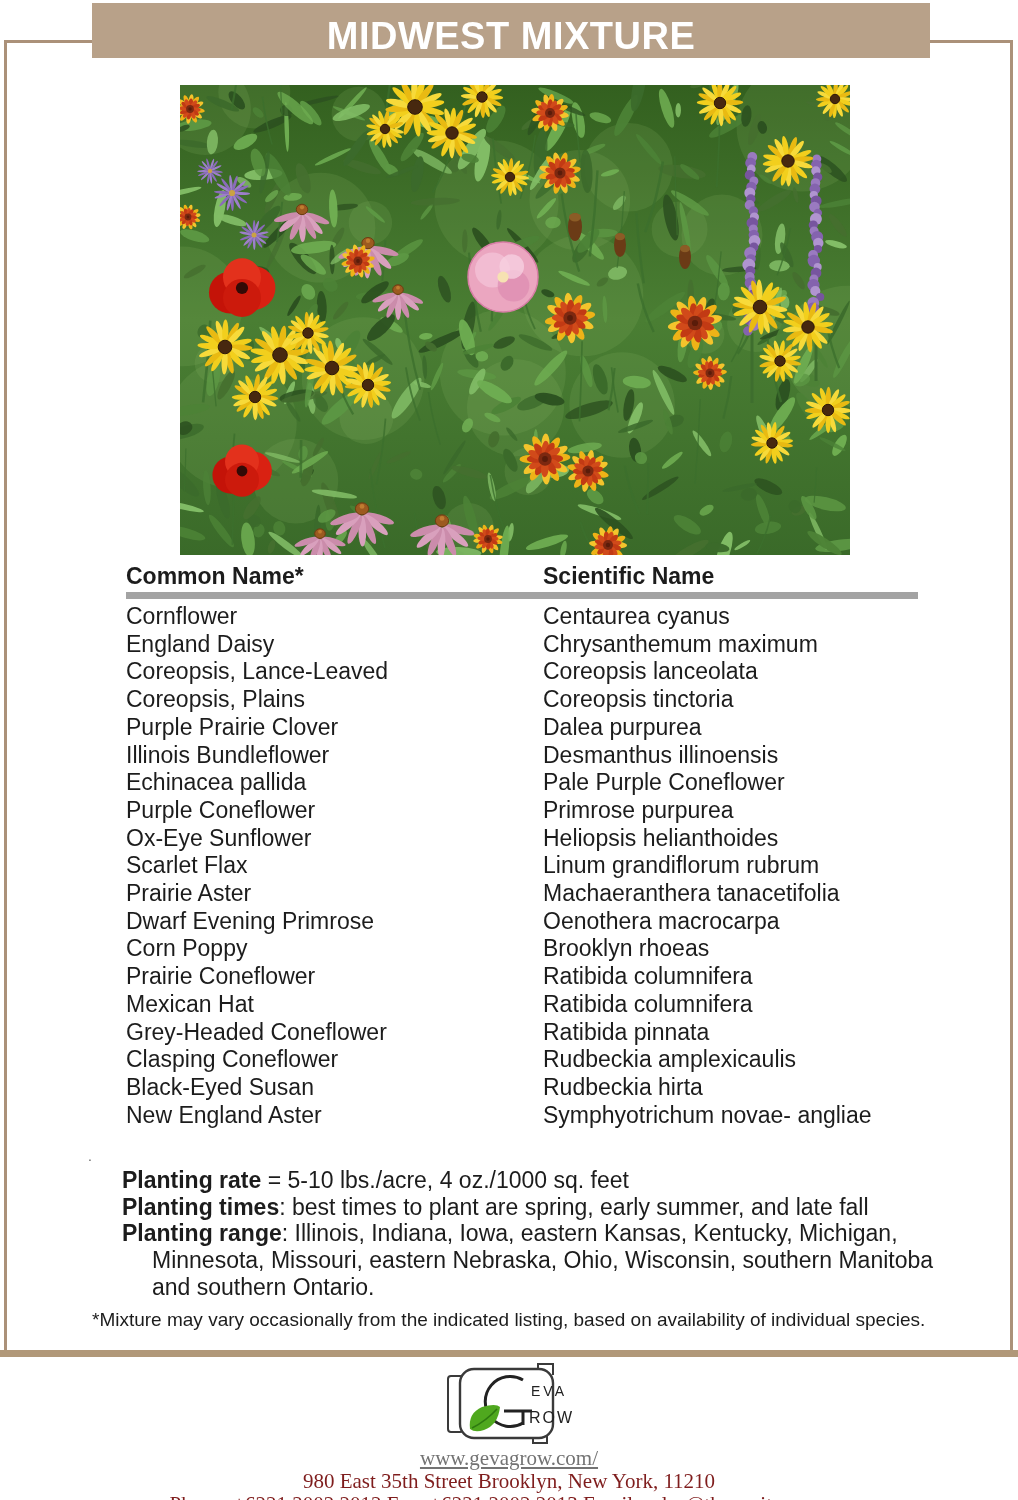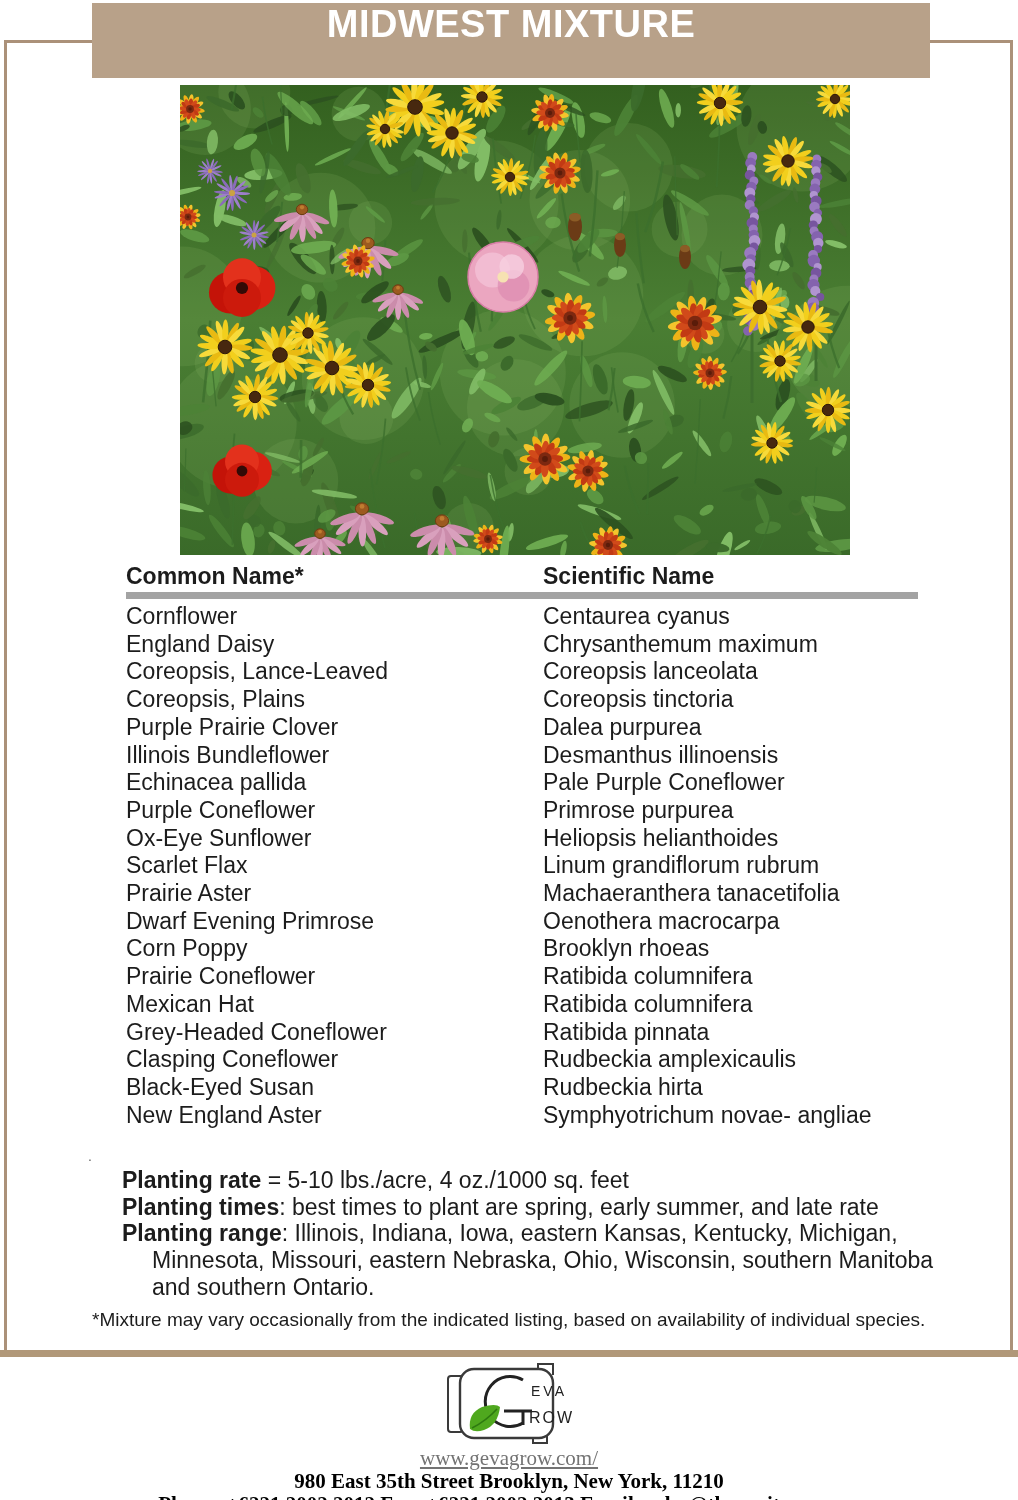--- a/index.html
+++ b/index.html
@@ -6,22 +6,22 @@
   html,body { width:1018px; height:1500px; background:#ffffff; overflow:hidden;
               font-family:"Liberation Sans", sans-serif; color:#1c1c1c; position:relative; }
 
   
   .frame { position:absolute; left:4px; top:40px; width:1009px; height:1310px;
            border:3px solid #ab9179; border-bottom:none; z-index:1; }
   .frame-bottom { position:absolute; left:0; top:1350px; width:1018px; height:7px;
                   background:#b19879; z-index:1; }
 
   
-  .header-band { position:absolute; left:92px; top:3px; width:838px; height:75px;
-                 background:#b8a189; z-index:2; display:flex; align-items:flex-start; justify-content:center; }
+  .header-band { position:absolute; left:92px; top:3px; width:838px; height:55px;
+                 background:#b8a189; z-index:2; display:flex; align-items:flex-end; justify-content:center; }
   .header-band h1 { color:#ffffff; font-size:38px; font-weight:bold; letter-spacing:0.5px; }
 
   
   .photo { position:absolute; left:180px; top:85px; width:670px; height:470px; z-index:2; }
   .photo svg { display:block; }
 
   
   .species { position:absolute; left:126px; top:563px; width:792px; z-index:2; }
   .species-head { display:grid; grid-template-columns:417px 1fr; font-weight:bold;
                   font-size:23px; line-height:26px; padding-bottom:3px;
@@ -39,21 +39,21 @@
 
   .footnote { position:absolute; left:92px; top:1309px; width:850px; font-size:19px;
               line-height:22px; z-index:2; }
 
   
   .footer { position:absolute; left:0; top:1360px; width:1018px; text-align:center; z-index:2;
             font-family:"Liberation Serif", serif; }
   .logo-wrap { width:150px; height:82px; margin:3px auto 2px auto; }
   .site-link { display:inline-block; color:#737373; text-decoration:underline;
                font-size:21px; line-height:22px; }
-  .addr, .contact { font-size:21px; line-height:19px; color:#000000;font-weight:bold; }
+  .addr, .contact { font-size:21px; line-height:19px; color:#7f1d1d; }
   .addr { margin-top:3px; }
   .contact { margin-top:4px; }
 </style>
 </head>
 <body>
 
 <div class="frame"></div>
 <div class="frame-bottom"></div>
 
 <div class="header-band">
@@ -1389,21 +1389,21 @@
         <span>New England Aster</span>
         <span>Symphyotrichum novae- angliae</span>
       </div>
     </div>
 </div>
 
 <div class="stray-dot">.</div>
 
 <div class="planting" id="planting-list">
     <div class="p-item"><b>Planting rate</b><span> = 5-10 lbs./acre, 4 oz./1000 sq. feet</span></div>
-    <div class="p-item"><b>Planting times</b><span>: best times to plant are spring, early summer, and late rate</span></div>
+    <div class="p-item"><b>Planting times</b><span>: best times to plant are spring, early summer, and late fall</span></div>
     <div class="p-item"><b>Planting range</b><span>: Illinois, Indiana, Iowa, eastern Kansas, Kentucky, Michigan, Minnesota, Missouri, eastern Nebraska, Ohio, Wisconsin, southern Manitoba and southern Ontario.</span></div>
   </div>
 
 <div class="footnote">*Mixture may vary occasionally from the indicated listing, based on availability of individual species.</div>
 
 <div class="footer">
   <div class="logo-wrap">
     <svg width="150" height="82" viewBox="0 0 150 82" xmlns="http://www.w3.org/2000/svg">
       <rect x="14" y="13" width="15" height="56" rx="3" fill="#ffffff" stroke="#3a3a3a" stroke-width="2"></rect>
       <rect x="26" y="6" width="93" height="69" rx="14" fill="#ffffff" stroke="#3a3a3a" stroke-width="2.4"></rect>

